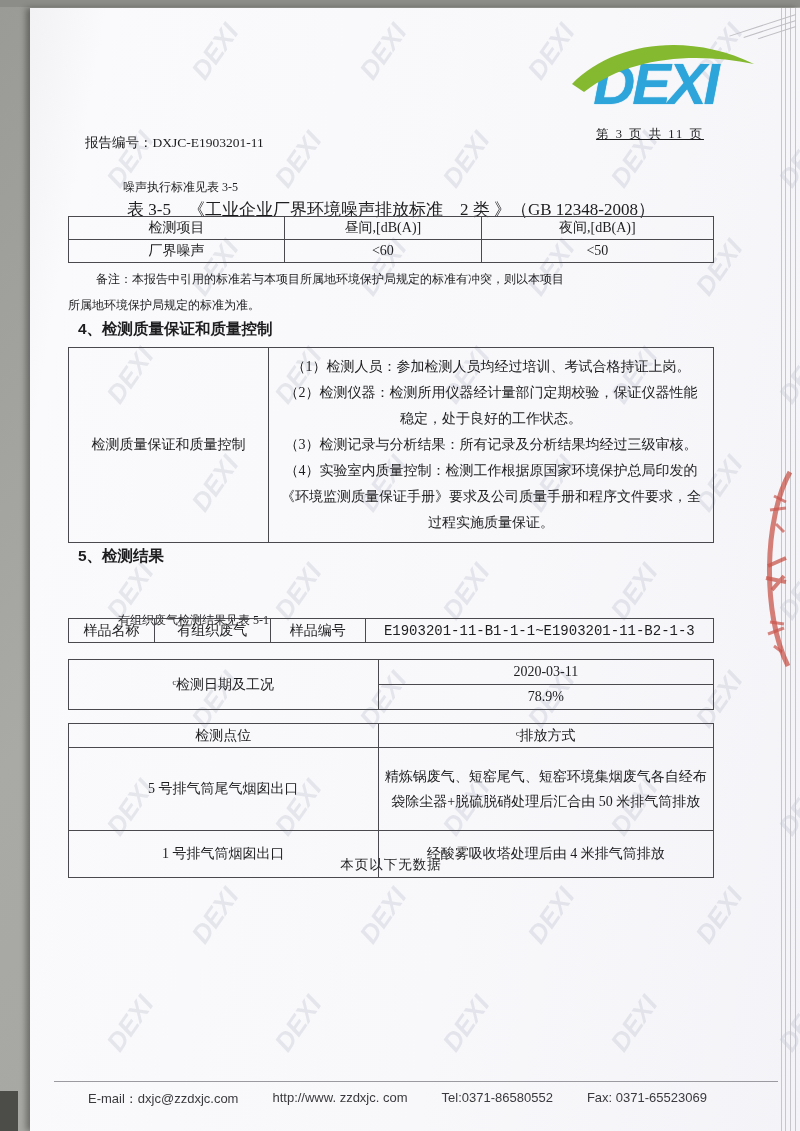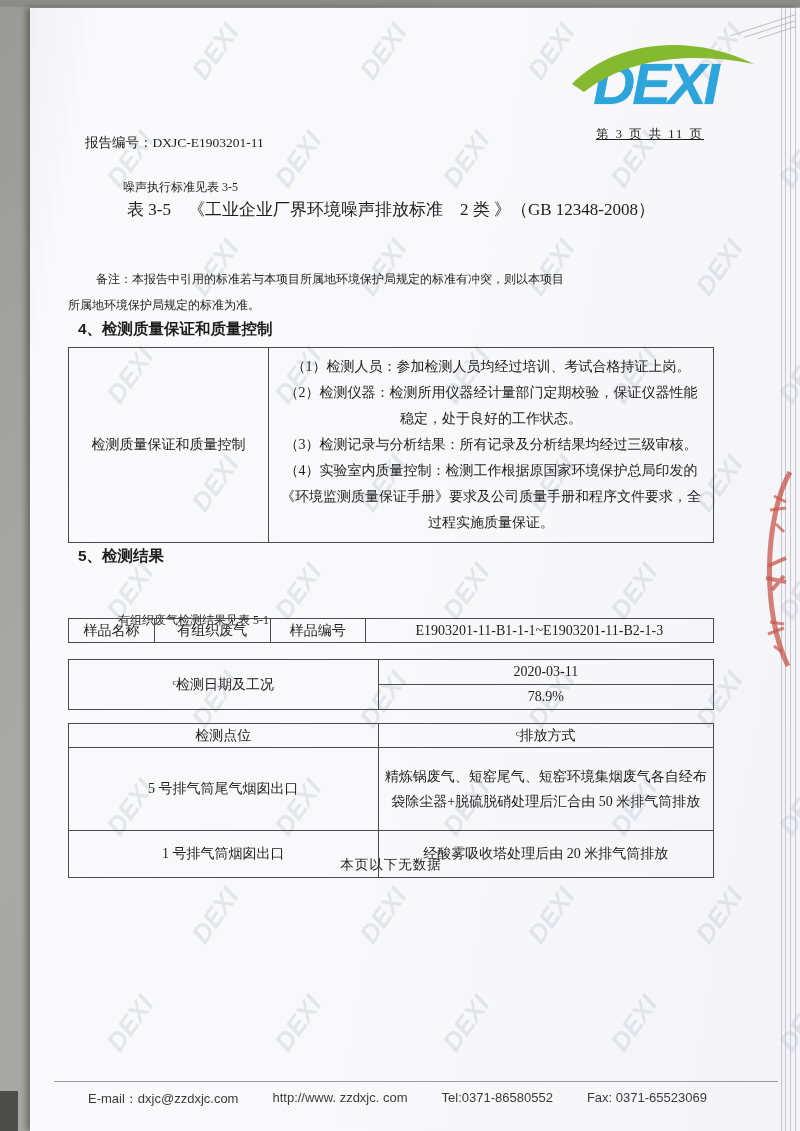--- a/index.html
+++ b/index.html
@@ -119,20 +119,39 @@
         <svg class="leaf" width="190" height="60" viewBox="0 0 190 60">
           <path d="M4 50 C 45 8, 120 -2, 186 30 C 128 18, 62 22, 16 58 Z" fill="#85b92f"></path>
         </svg>
       </div>
 
       <div class="abs page-ind" style="left:520px;top:118px;width:200px;text-align:center;">第 3 页 共 11 页</div>
 
       <div class="abs body-text" style="left:93px;top:171px;">噪声执行标准见表 3-5</div>
       <div class="abs caption" style="left:38px;top:190px;">表 3-5　《工业企业厂界环境噪声排放标准　2 类 》（GB 12348-2008）</div>
 
+      <table class="abs tbl" style="left:38px;top:208px;">
+        <colgroup>
+            <col style="width:33.5%">
+            <col style="width:30.5%">
+            <col style="width:36%">
+          </colgroup>
+        <tbody>
+            <tr style="height:22px">
+          <td>检测项目</td>
+          <td>昼间,[dB(A)]</td>
+          <td>夜间,[dB(A)]</td>
+        </tr>
+        <tr style="height:22px">
+          <td>厂界噪声</td>
+          <td>&lt;60</td>
+          <td>&lt;50</td>
+        </tr>
+      </tbody>
+        </table>
 
       <div class="abs body-text note" style="left:38px;top:258px;">
         <div style="text-indent:28px">备注：本报告中引用的标准若与本项目所属地环境保护局规定的标准有冲突，则以本项目</div>
         <div>所属地环境保护局规定的标准为准。</div>
       </div>
 
       <div class="abs heading" style="left:48px;top:311px;">4、检测质量保证和质量控制</div>
 
       <table class="abs tbl" style="left:38px;top:339px;">
         <colgroup>
@@ -148,21 +167,21 @@
             <div>（3）检测记录与分析结果：所有记录及分析结果均经过三级审核。</div>
             <div>（4）实验室内质量控制：检测工作根据原国家环境保护总局印发的《环境监测质量保证手册》要求及公司质量手册和程序文件要求，全过程实施质量保证。</div>
           </td>
         </tr>
       </tbody>
         </table>
 
       <div class="abs heading" style="left:48px;top:538px;">5、检测结果</div>
       <div class="abs body-text" style="left:88px;top:568px;margin-top:36px;">有组织废气检测结果见表 5-1</div>
 
-      <table class="abs tbl" style="left:38px;top:610px;">
+      <table class="abs tbl" style="left:38px;top:610px;font-family:Liberation Mono, monospace;">
         <colgroup>
             <col style="width:13.3%">
             <col style="width:18%">
             <col style="width:14.7%">
             <col style="width:54%">
           </colgroup>
         <tbody>
             <tr style="height:24px">
           <td>样品名称</td>
           <td>有组织废气</td>
@@ -197,21 +216,21 @@
             <tr style="height:24px">
           <td>检测点位</td>
           <td>ᶜ排放方式</td>
         </tr>
         <tr>
           <td style="height:78px">5 号排气筒尾气烟囱出口</td>
           <td style="line-height:25px">精炼锅废气、短窑尾气、短窑环境集烟废气各自经布袋除尘器+脱硫脱硝处理后汇合由 50 米排气筒排放</td>
         </tr>
         <tr>
           <td style="height:42px">1 号排气筒烟囱出口</td>
-          <td>经酸雾吸收塔处理后由 20 米排气筒排放</td>
+          <td>经酸雾吸收塔处理后由 4 米排气筒排放</td>
         </tr>
       </tbody>
         </table>
 
       <div class="abs end-note" style="left:38px;top:848px;width:646px;text-align:center;">本页以下无数据</div>
 
       <svg class="abs stamp" style="left:716px;top:458px;" width="50" height="205" viewBox="0 0 50 205">
         <path d="M44 6 C 18 52, 16 148, 42 200" stroke="#c23b2f" stroke-width="5" fill="none" opacity=".75"></path>
         <path d="M28 30 l12 6 M24 44 l16 -2 M30 58 l8 8" stroke="#c23b2f" stroke-width="3" fill="none" opacity=".7"></path>
         <path d="M22 100 l18 -8 M20 112 l20 4 M26 124 l12 -14" stroke="#c23b2f" stroke-width="4" fill="none" opacity=".75"></path>

